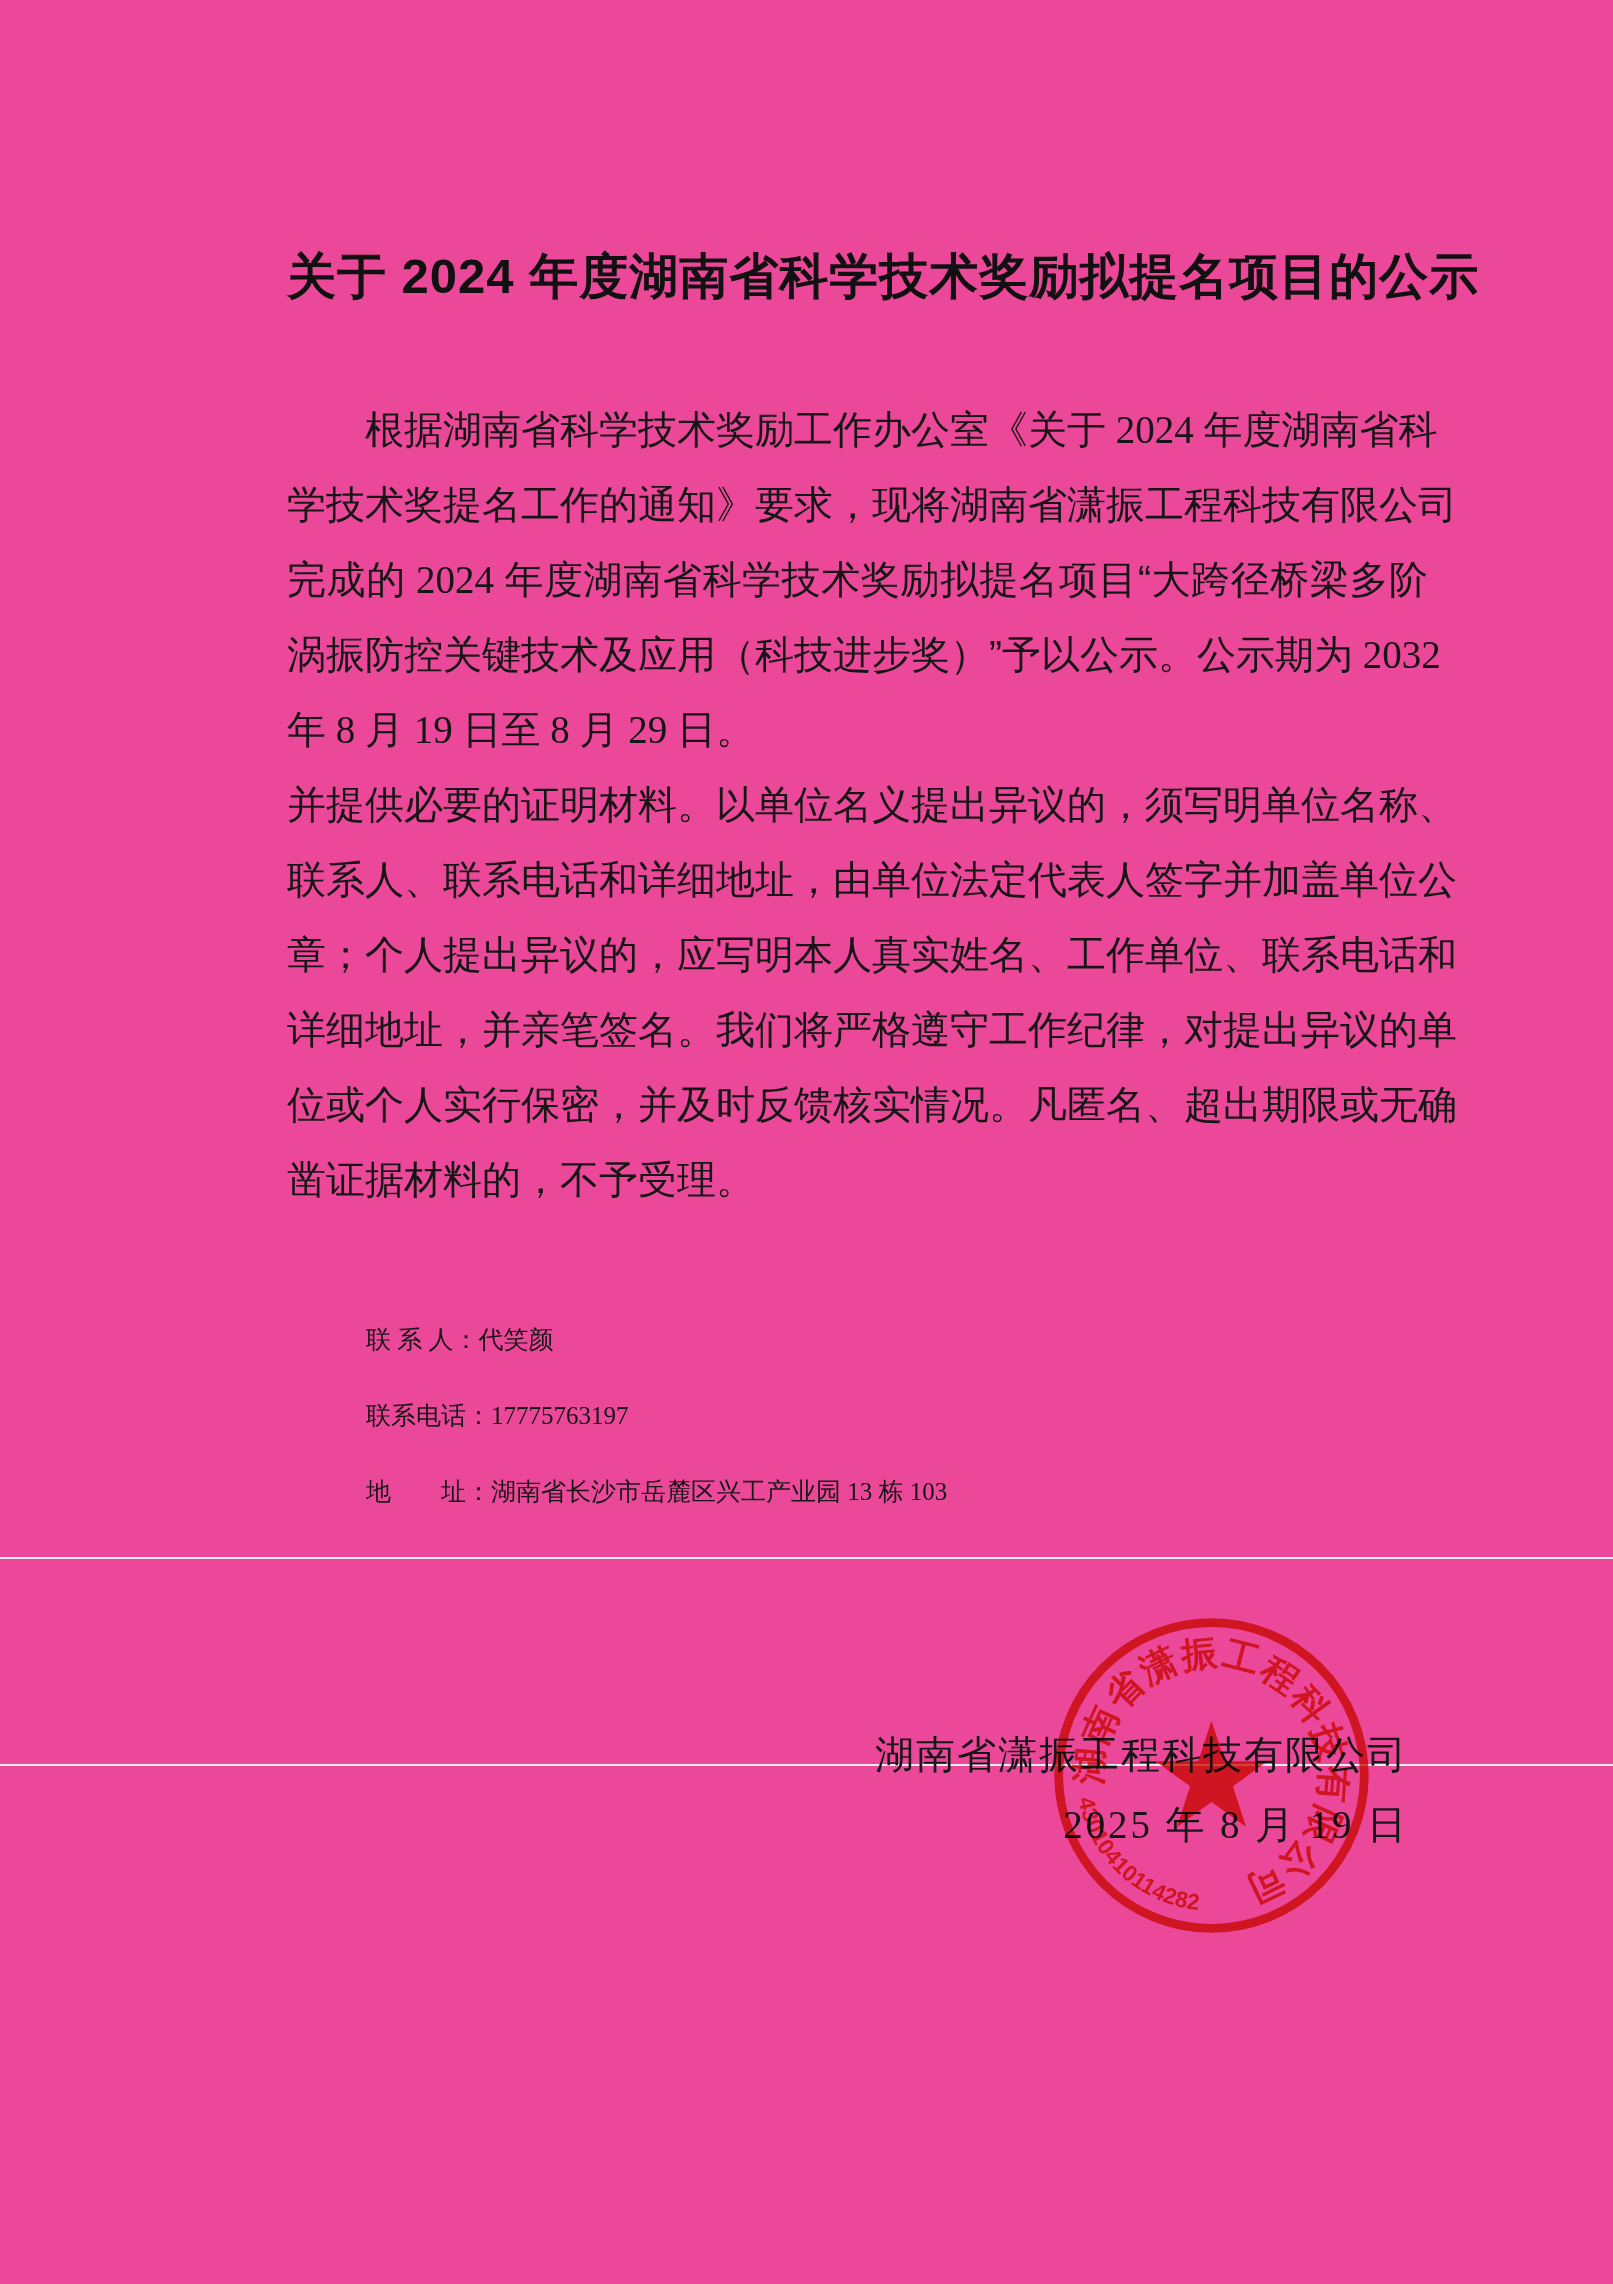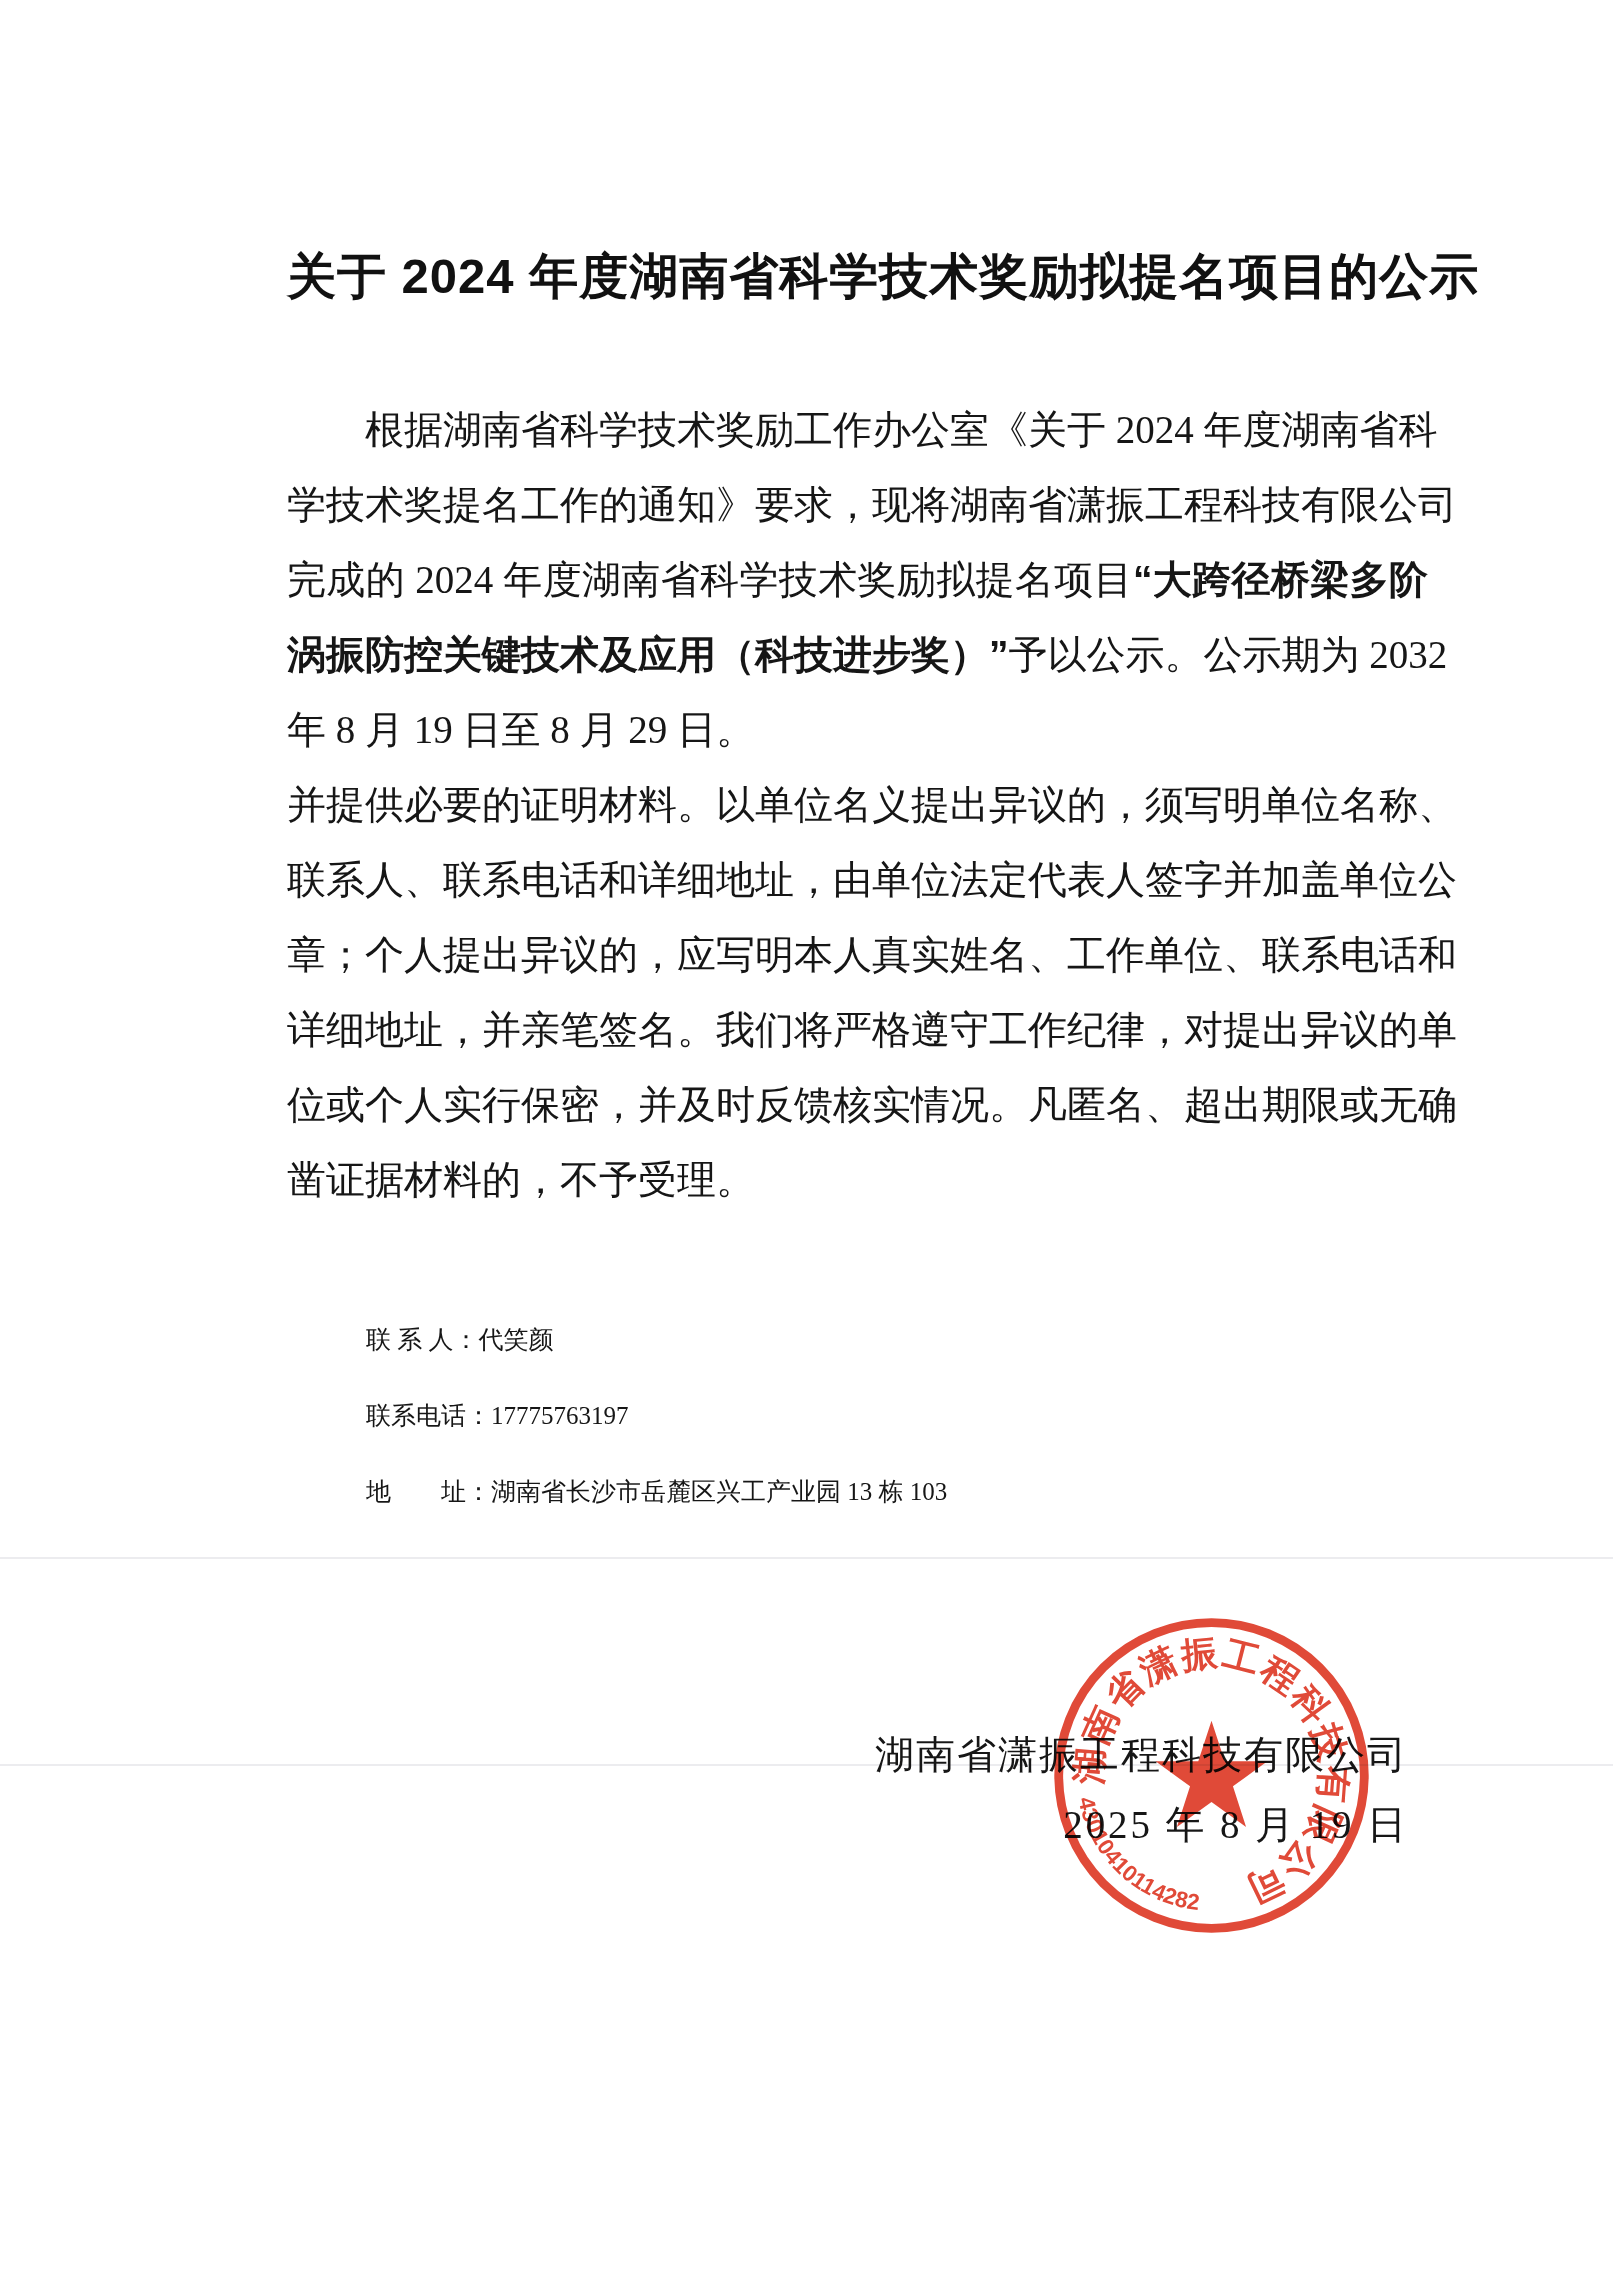--- a/index.html
+++ b/index.html
@@ -5,21 +5,21 @@
   html,body{margin:0;padding:0;}
   body{
     background:#9a9a9a;
     font-family:"Liberation Serif", serif;
   }
   .page{
     position:relative;
     width:1613px;
     height:2285px;
     margin:0 auto;
-    background:#ffffff;
+    background:#ec4899;
     color:#1c1c1c;
     overflow:hidden;
   }
   .scan-line{
     position:absolute;
     left:0;
     width:1613px;
     height:2px;
     background:#ececef;
   }
@@ -55,21 +55,21 @@
     text-justify:inter-character;
   }
   .body-line.natural{
     text-align:center;
     text-align-last:left;
   }
   .body-line.indent{
     text-indent:78px;
   }
   .body-line .b{
-    font-weight:bold;
+    font-weight:normal;
     font-family:"Liberation Sans", sans-serif;
   }
   .contact-block{
     position:absolute;
     top:1302px;
     left:366px;
     width:1062px;
     font-size:25px;
     color:#161616;
   }

